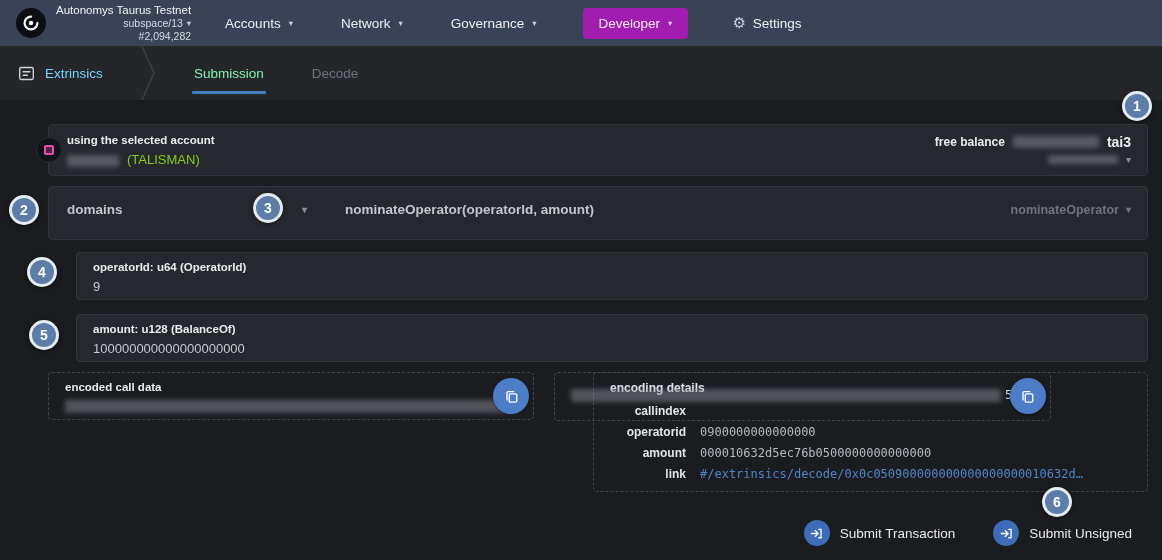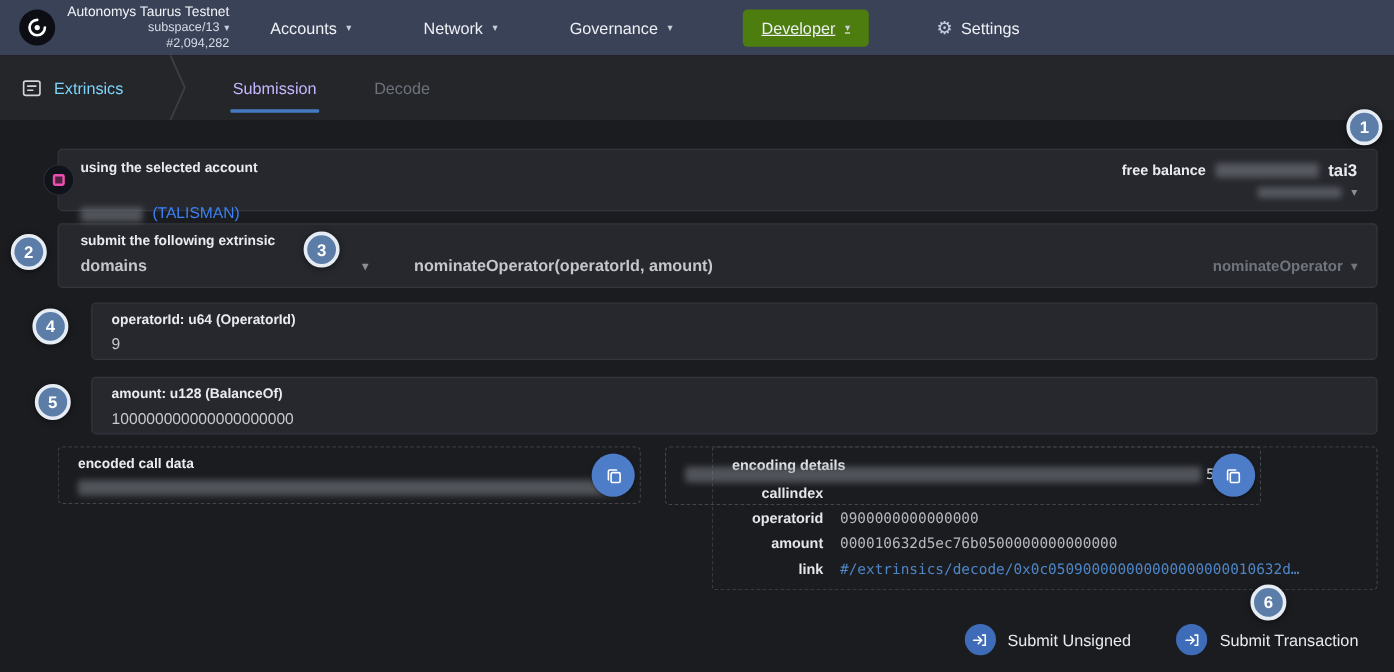--- a/index.html
+++ b/index.html
@@ -20,50 +20,50 @@
     width:30px; height:30px; border-radius:50%; background:#0c0e13;
     display:flex; align-items:center; justify-content:center; margin-right:10px;
     flex:0 0 auto; cursor:pointer;
   }
   .brand-text { line-height:1.25; }
   .brand-title { font-size:11.5px; color:#f2f4f8; }
   .brand-sub { font-size:10.5px; color:#d6dbe5; text-align:right; display:flex; justify-content:flex-end; align-items:center; gap:4px; }
   .brand-block { font-size:10.5px; color:#d6dbe5; text-align:right; }
   .caret { font-size:8.5px; color:#c9cfdb; }
 
-  .menu { display:flex; align-items:center; gap:56px; margin-left:32px; font-size:13.5px; }
+  .menu { display:flex; align-items:center; gap:44px; margin-left:32px; font-size:13.5px; }
   .menu-item { display:flex; align-items:center; gap:8px; color:#eef0f4; cursor:pointer; padding:8px 2px; border-radius:4px; }
-  .menu-item.active { background:#4d7c0f; padding:8px 16px;text-decoration:underline; }
+  .menu-item.active { background:#a21caf; padding:8px 16px; }
   .settings { display:flex; align-items:center; gap:7px; color:#eef0f4; cursor:pointer; }
   .gear { font-size:15px; color:#c6cfe2; }
 
   
   .tabbar { height:54px; background:#24262a; display:flex; align-items:stretch; position:relative; }
   .section { display:flex; align-items:center; gap:10px; padding-left:18px; width:122px; font-size:13.5px; color:#7dd3fc; }
   .sep { display:flex; align-items:stretch; margin-left:18px; }
   .tabs { display:flex; margin-left:38px; gap:48px; }
   .tab { display:flex; align-items:center; font-size:13.5px; color:#6e727b; position:relative; cursor:pointer; }
-  .tab.active { color:#c4b5fd; }
+  .tab.active { color:#86efac; }
   .tab.active::after {
     content:""; position:absolute; left:-2px; right:-2px; bottom:6px; height:3px;
     background:#447cc2; border-radius:1px;
   }
 
   
   main { padding:24px 14px 0 48px; }
   .card { background:#27282e; border:1px solid #33363c; border-radius:4px; }
   .lbl { font-size:11.5px; font-weight:bold; color:#e9ebef; }
 
   .account-card { height:52px; position:relative; padding:9px 16px 8px 18px; margin-bottom:10px; display:flex; justify-content:space-between; }
   .avatar {
     position:absolute; left:-13px; top:12px; width:26px; height:26px; border-radius:50%;
     background:#10131a; border:1px solid #2a2d34; display:flex; align-items:center; justify-content:center;
   }
   .avatar-sq { width:10px; height:10px; border:2px solid #ee4fae; border-radius:2px; background:rgba(238,79,174,.28); }
-  .acc-name { display:flex; align-items:flex-end; gap:8px; font-size:13px; color:#3b82f6; margin-top:24px; }
+  .acc-name { display:flex; align-items:flex-end; gap:8px; font-size:13px; color:#84cc16; margin-top:6px; }
   .acc-right { display:flex; flex-direction:column; align-items:flex-end; gap:4px; }
   .bal-row1 { display:flex; align-items:center; gap:8px; }
   .bal-label { font-size:12px; font-weight:bold; color:#e9ebef; }
   .bal-unit { font-size:14px; font-weight:bold; color:#e9ebef; }
   .bal-row2 { display:flex; align-items:center; gap:8px; cursor:pointer; }
   .bal-row2 .caret { color:#8a8e96; font-size:10px; }
 
   .blur { display:inline-block; background:#868b93; opacity:.5; filter:blur(2.5px); border-radius:2px; }
   .blur-name { width:52px; height:12px; }
   .blur-bal { width:86px; height:12px; }
@@ -204,21 +204,20 @@
         <span class="bal-unit">tai3</span>
       </div>
       <div class="bal-row2">
         <span class="blur blur-bal2"></span>
         <span class="caret">▾</span>
       </div>
     </div>
   </div>
 
   <div class="card extrinsic-card">
-    <div class="lbl">submit the following extrinsic</div>
     <div class="ext-row">
       <div class="pallet">
         <span>domains</span>
         <span class="caret">▾</span>
       </div>
       <div class="signature">nominateOperator(operatorId, amount)</div>
       <div class="method">
         <span>nominateOperator</span>
         <span class="caret">▾</span>
       </div>
@@ -287,30 +286,30 @@
   </div>
 
   <div class="actions">
     <div class="action">
       <span class="action-icon">
         <svg width="13" height="13" viewBox="0 0 20 20">
           <path d="M2 10h9M8 5.5l4.5 4.5L8 14.5" stroke="#fff" stroke-width="2" fill="none" stroke-linecap="round" stroke-linejoin="round"></path>
           <path d="M13.5 3.5h3.5v13h-3.5" stroke="#fff" stroke-width="2" fill="none" stroke-linecap="round"></path>
         </svg>
       </span>
-      <span>Submit Unsigned</span>
+      <span>Submit Transaction</span>
     </div>
     <div class="action">
       <span class="action-icon">
         <svg width="13" height="13" viewBox="0 0 20 20">
           <path d="M2 10h9M8 5.5l4.5 4.5L8 14.5" stroke="#fff" stroke-width="2" fill="none" stroke-linecap="round" stroke-linejoin="round"></path>
           <path d="M13.5 3.5h3.5v13h-3.5" stroke="#fff" stroke-width="2" fill="none" stroke-linecap="round"></path>
         </svg>
       </span>
-      <span>Submit Transaction</span>
+      <span>Submit Unsigned</span>
     </div>
   </div>
 
 </main>
 
 <div class="annot" style="left:1122px; top:91px;">1</div>
 <div class="annot" style="left:9px;    top:195px;">2</div>
 <div class="annot" style="left:253px;  top:193px;">3</div>
 <div class="annot" style="left:27px;   top:257px;">4</div>
 <div class="annot" style="left:29px;   top:320px;">5</div>

